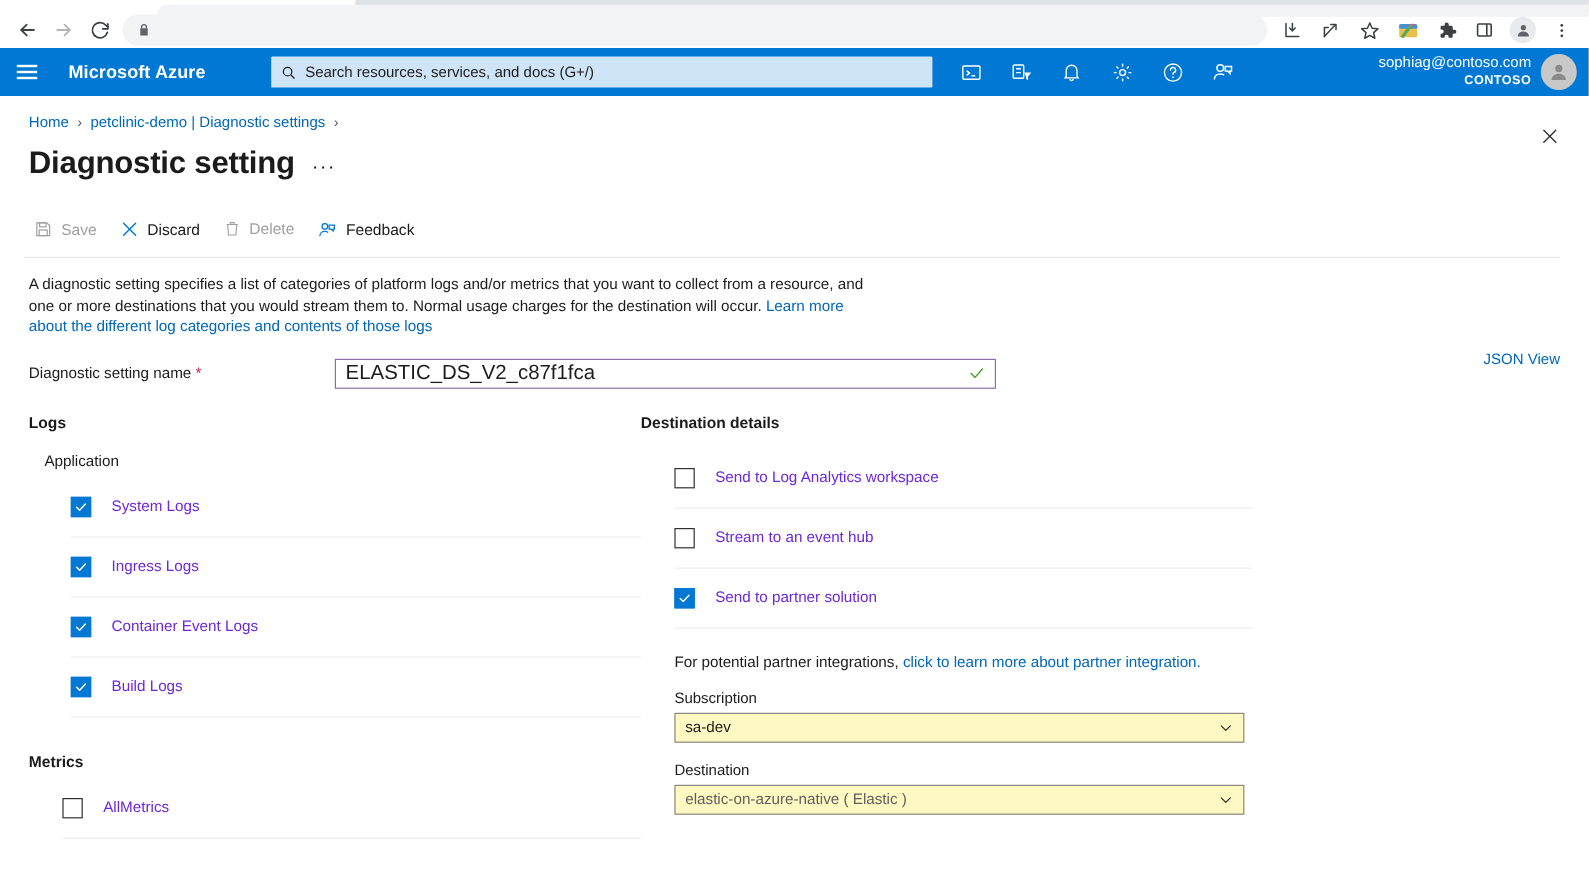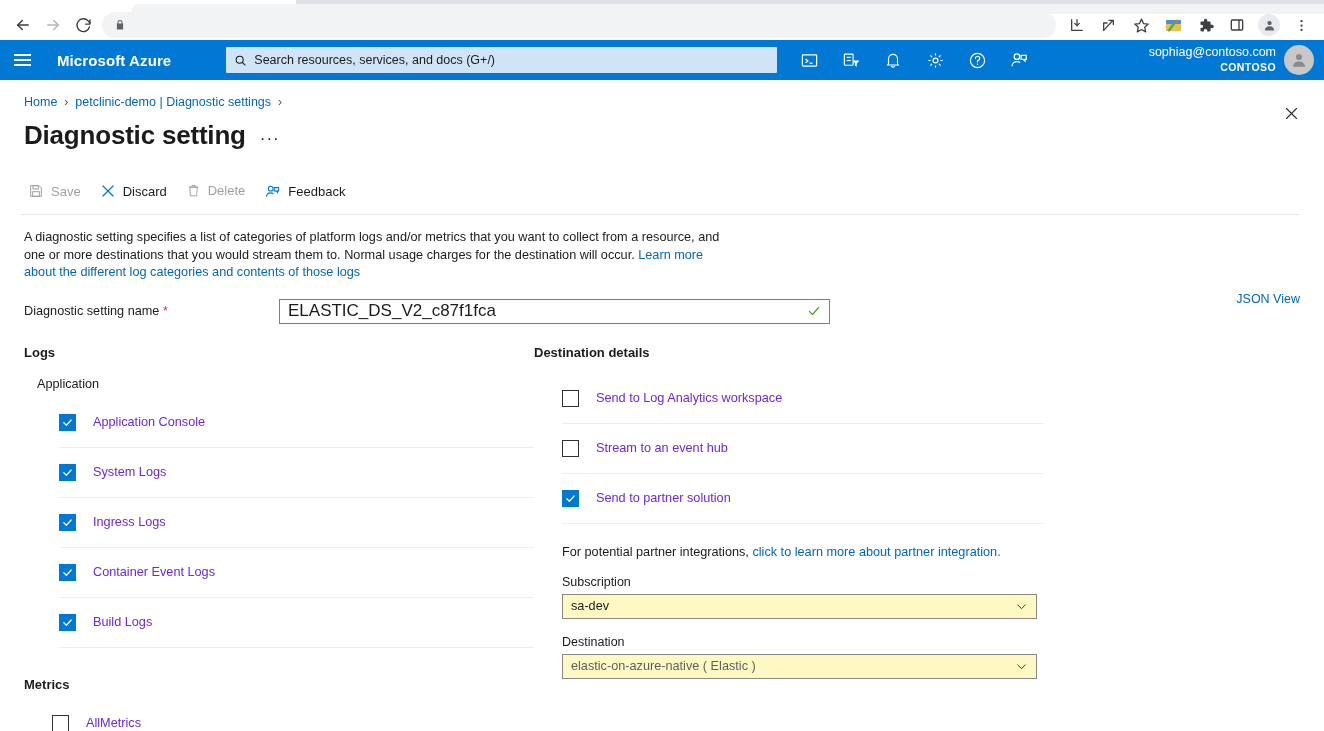--- a/index.html
+++ b/index.html
@@ -420,28 +420,20 @@
     <div class="col-left">
       <div class="sec-head">Logs</div>
       <div class="sub-head">Application</div>
       <div class="cb-list">
         <div class="cb-row">
           <span class="cbx checked">
             <svg width="11" height="11" viewBox="0 0 24 24" fill="none" stroke="#fff" stroke-width="2.6" stroke-linecap="round" stroke-linejoin="round">
                 <polyline points="4 12.5 9.5 18 20 6.5"></polyline>
               </svg>
           </span>
-          <span class="cb-label">Application Console</span>
-        </div>
-        <div class="cb-row">
-          <span class="cbx checked">
-            <svg width="11" height="11" viewBox="0 0 24 24" fill="none" stroke="#fff" stroke-width="2.6" stroke-linecap="round" stroke-linejoin="round">
-                <polyline points="4 12.5 9.5 18 20 6.5"></polyline>
-              </svg>
-          </span>
           <span class="cb-label">System Logs</span>
         </div>
         <div class="cb-row">
           <span class="cbx checked">
             <svg width="11" height="11" viewBox="0 0 24 24" fill="none" stroke="#fff" stroke-width="2.6" stroke-linecap="round" stroke-linejoin="round">
                 <polyline points="4 12.5 9.5 18 20 6.5"></polyline>
               </svg>
           </span>
           <span class="cb-label">Ingress Logs</span>
         </div>

